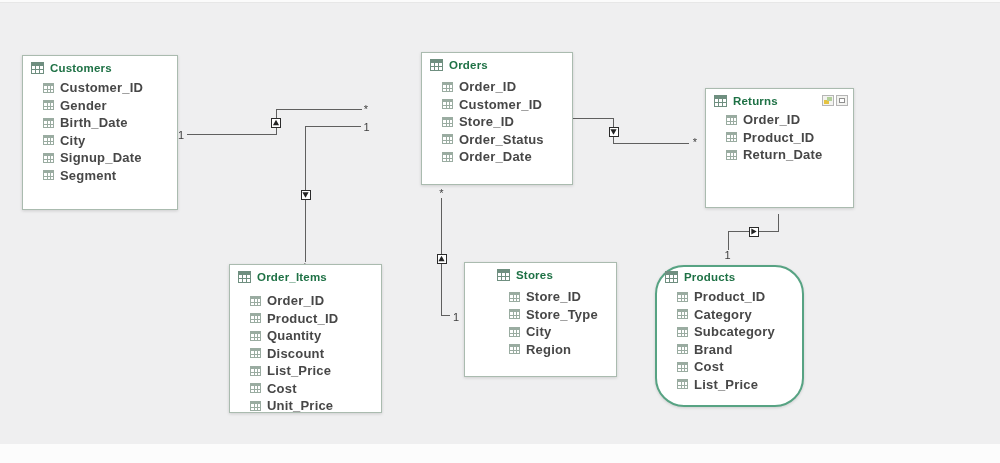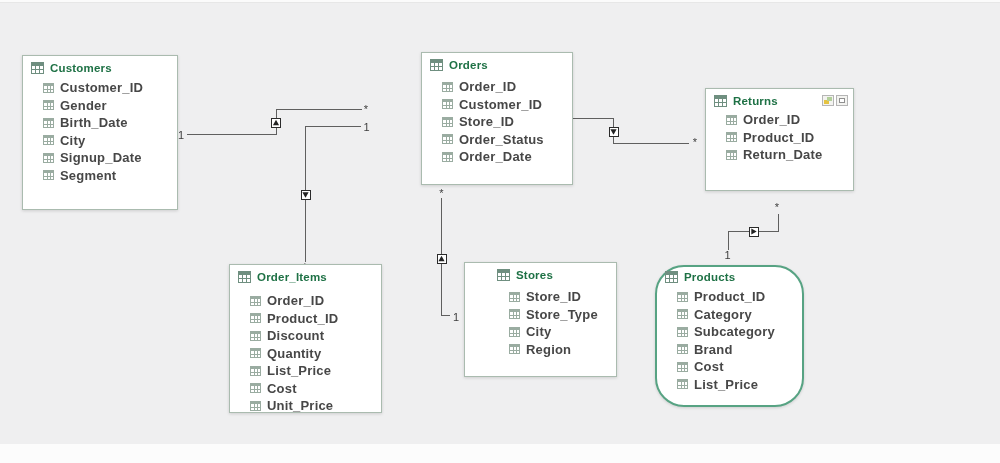--- a/index.html
+++ b/index.html
@@ -144,21 +144,21 @@
           <span class="fld-icon"></span>
           <span class="field-name">Order_Status</span>
         </div>
       <div class="field-row">
           <span class="fld-icon"></span>
           <span class="field-name">Order_Date</span>
         </div>
     </div>
   </div>
 
-  <div class="table" style="left:705px;top:88px;width:149px;height:103px;">
+  <div class="table" style="left:705px;top:88px;width:149px;height:120px;">
     <div class="table-header">
       <span class="tbl-icon"></span>
       <span class="table-title">Returns</span>
     </div>
     <div class="header-mini-icons">
       <span class="mini-icon icon-props"></span>
       <span class="mini-icon icon-max"></span>
     </div>
     <div class="fields" style="padding-top:0;">
       <div class="field-row">
@@ -185,28 +185,28 @@
       <div class="field-row">
           <span class="fld-icon"></span>
           <span class="field-name">Order_ID</span>
         </div>
       <div class="field-row">
           <span class="fld-icon"></span>
           <span class="field-name">Product_ID</span>
         </div>
       <div class="field-row">
           <span class="fld-icon"></span>
+          <span class="field-name">Quantity</span>
+        </div>
+      <div class="field-row">
+          <span class="fld-icon"></span>
           <span class="field-name">Discount</span>
         </div>
       <div class="field-row">
           <span class="fld-icon"></span>
-          <span class="field-name">Quantity</span>
-        </div>
-      <div class="field-row">
-          <span class="fld-icon"></span>
           <span class="field-name">List_Price</span>
         </div>
       <div class="field-row">
           <span class="fld-icon"></span>
           <span class="field-name">Cost</span>
         </div>
       <div class="field-row">
           <span class="fld-icon"></span>
           <span class="field-name">Unit_Price</span>
         </div>

